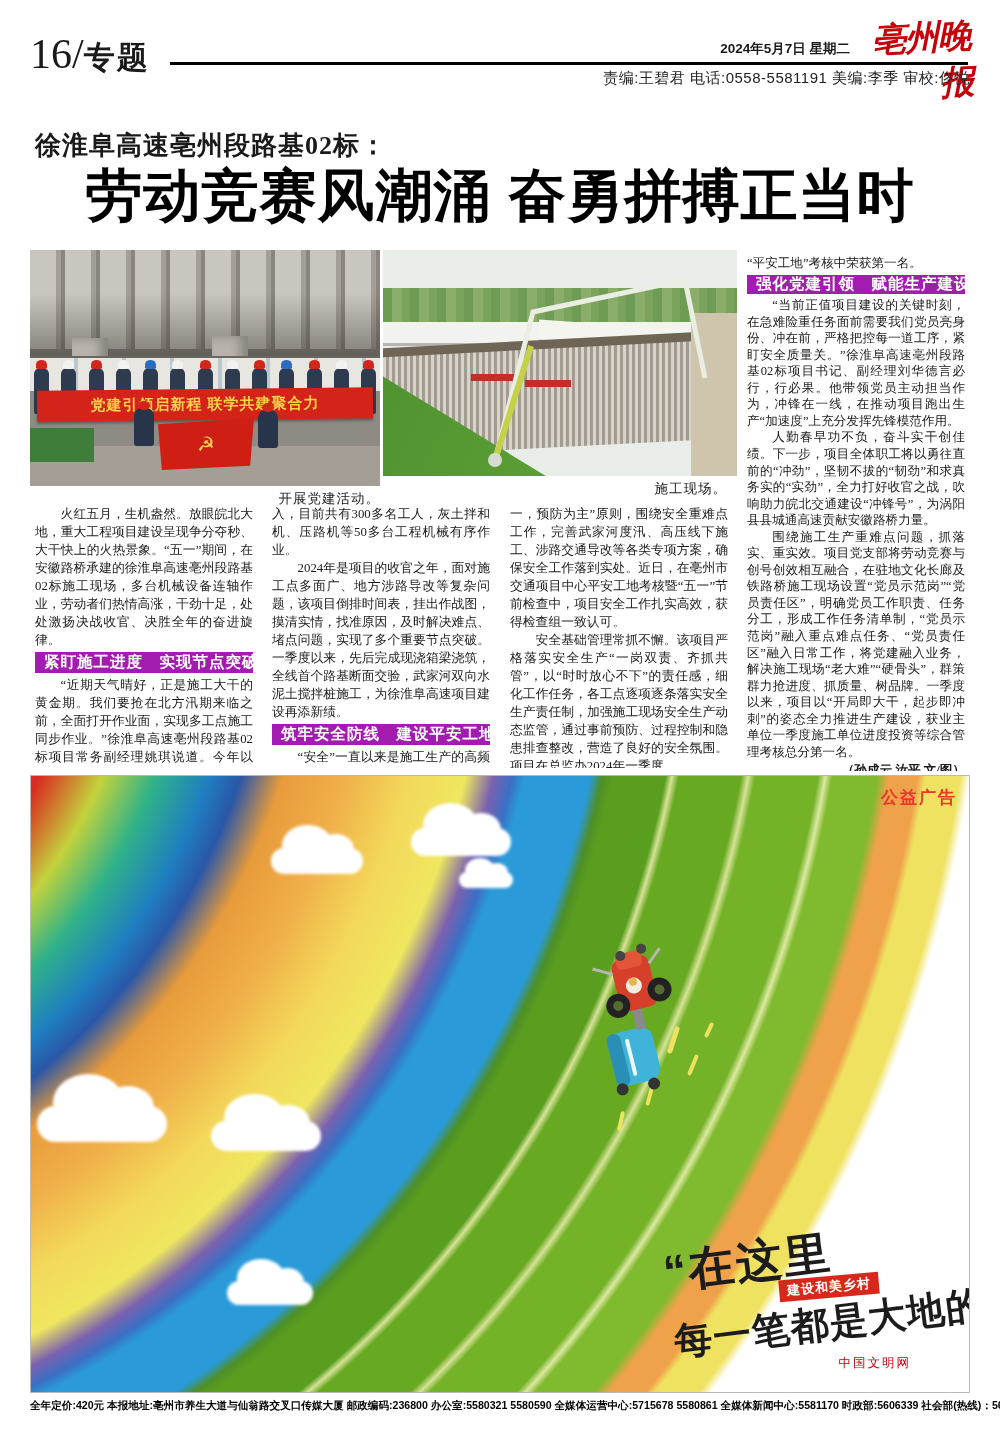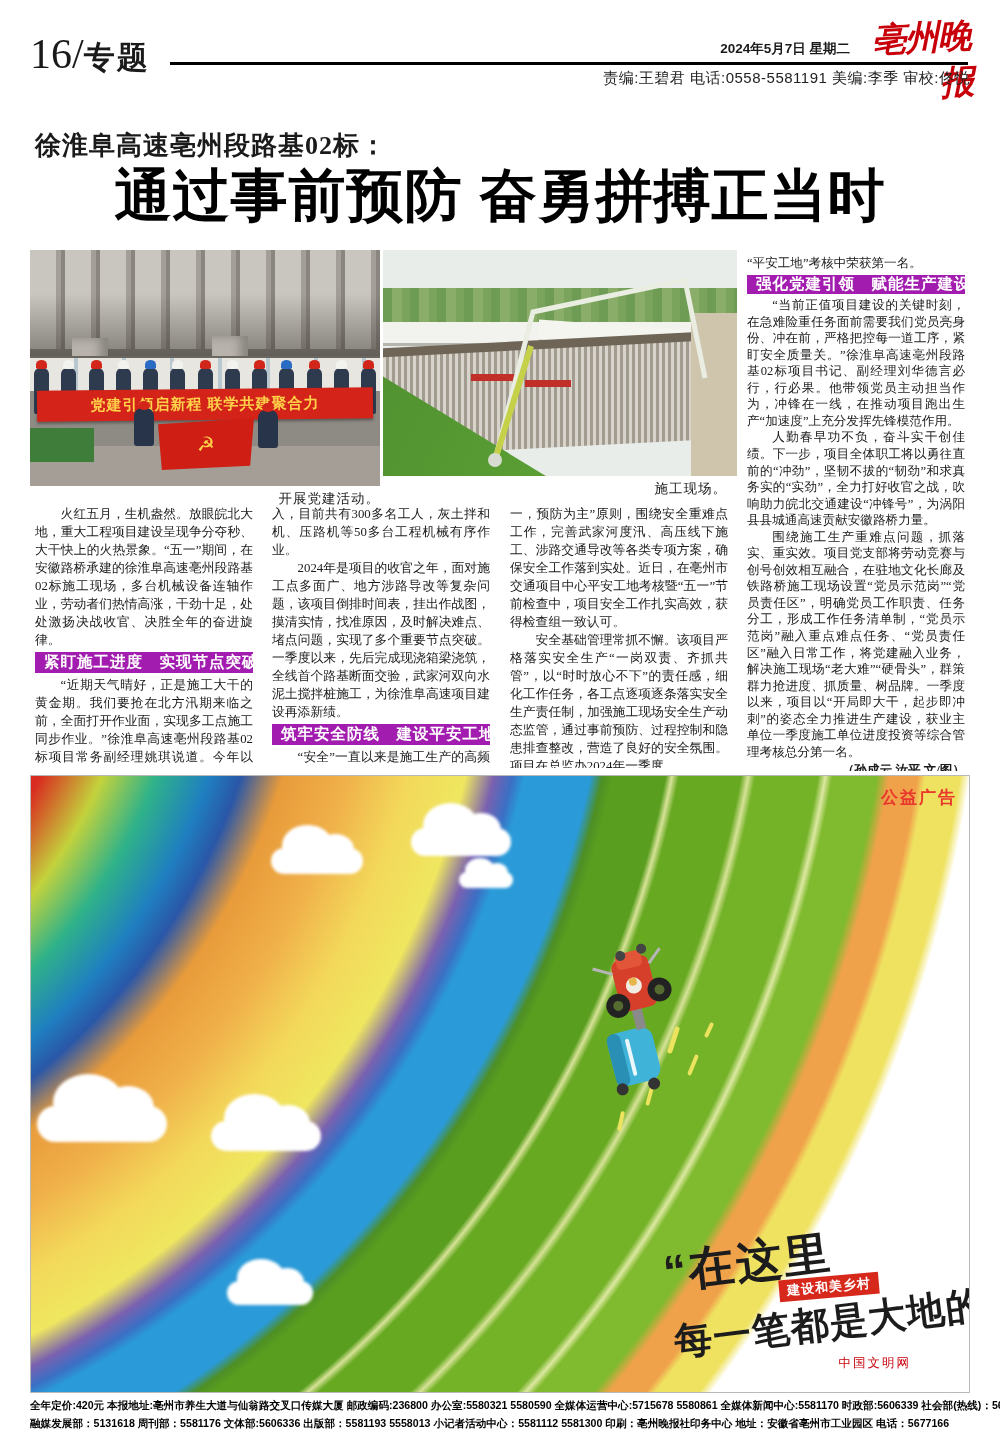--- a/index.html
+++ b/index.html
@@ -125,21 +125,21 @@
 
   <div class="pagefolio">
     <span class="folio-num">16/</span><span class="folio-sec">专题</span>
   </div>
   <div class="header-rule"></div>
   <div class="issue-date">2024年5月7日  星期二</div>
   <div class="masthead">亳州晚报</div>
   <div class="credits">责编:王碧君  电话:0558-5581191  美编:李季  审校:佟悦</div>
 
   <div class="kicker">徐淮阜高速亳州段路基02标：</div>
-  <div class="headline">通过事前预防  奋勇拼搏正当时</div>
+  <div class="headline">劳动竞赛风潮涌  奋勇拼搏正当时</div>
 
   <div class="photo photo-left">
     <div class="beams"></div>
     <div class="beams-shade"></div>
     <div class="pillar a"></div>
     <div class="pillar b"></div>
     <div class="boards"></div>
     <div class="ground"></div>
     <div class="turf"></div>
     <div class="people">
@@ -247,15 +247,14 @@
       </svg>
     </div>
     <div class="ad-label">公益广告</div>
     <div class="slogan l1">“在这里</div>
     <div class="ad-badge">建设和美乡村</div>
     <div class="slogan l2">每一笔都是大地的艺术”</div>
     <div class="ad-source">中国文明网</div>
   </div>
 
   <div class="footer f1">全年定价:420元  本报地址:亳州市养生大道与仙翁路交叉口传媒大厦  邮政编码:236800  办公室:5580321 5580590  全媒体运营中心:5715678  5580861  全媒体新闻中心:5581170  时政部:5606339  社会部(热线)：5603456 5580591</div>
-  <div class="footer f2">融媒发展部：5131618  周刊部：5581176  文体部:5606336  出版部：5581193  5558013  小记者活动中心：5581112  5581300  印刷：亳州晚报社印务中心  地址：安徽省亳州市工业园区  电话：5677166</div>
 
 </div>
 
 </body></html>

